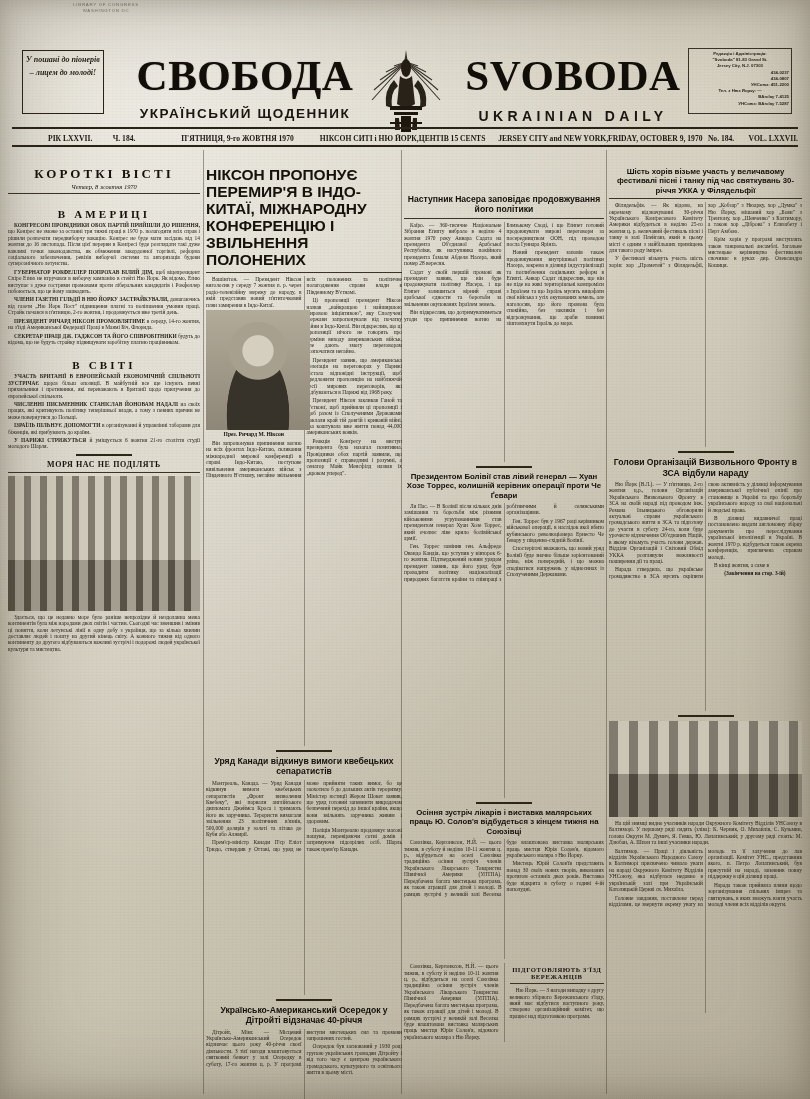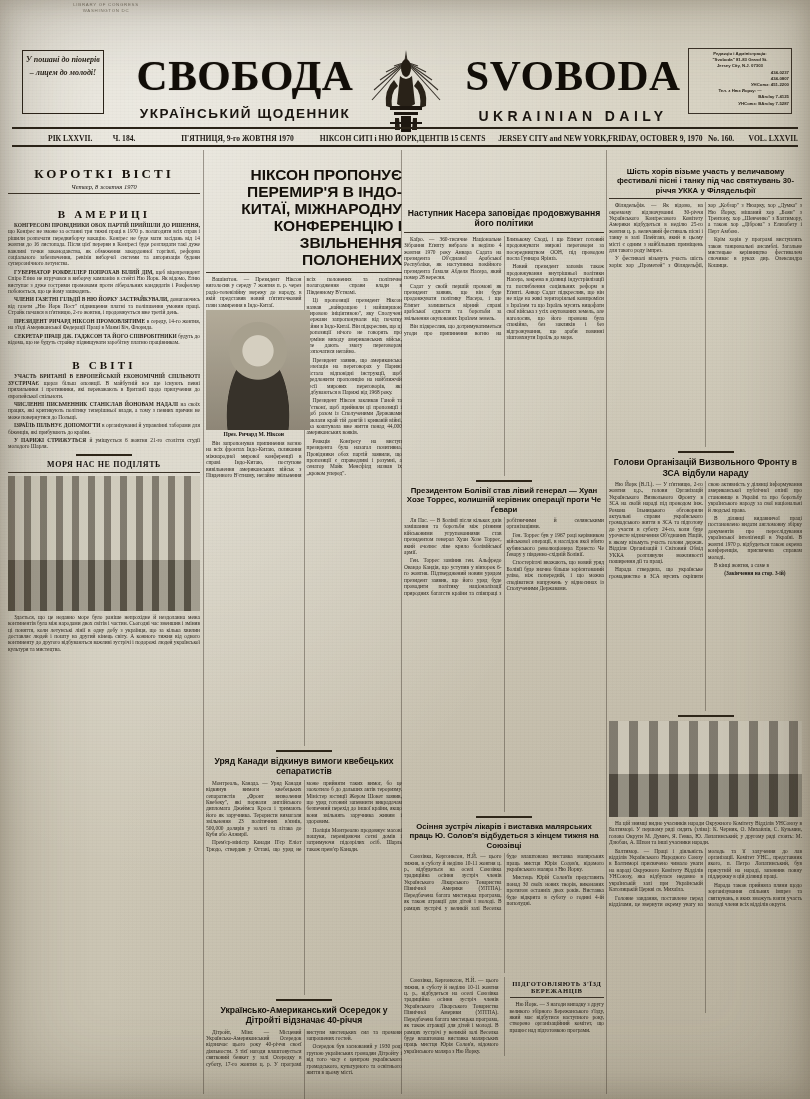--- a/index.html
+++ b/index.html
@@ -106,21 +106,21 @@
   }
   .kicker-date{ text-align:center; font-style:italic; font-size:6.4px; margin:1px 0 3px; }
   .secthead{
     text-align:center; font-family:"Liberation Serif", serif; font-weight:bold;
     font-size:11px; letter-spacing:3.2px; margin:14px 0 2px; color:#17120c;
   }
   .hr-thin{ height:1px; background:#3b3328; margin:3px 0; }
   .hr-short{ height:2px; width:56px; background:#2e2619; margin:4px auto; }
 
   .bighead{
-    text-align:right; font-family:"Liberation Sans", sans-serif; font-weight:bold;
+    text-align:left; font-family:"Liberation Sans", sans-serif; font-weight:bold;
     font-size:15.5px; line-height:17px; color:#15110b; letter-spacing:0px;
     margin:2px 0 4px;
   }
   .subhead{
     text-align:center; font-family:"Liberation Sans", sans-serif; font-weight:bold;
     font-size:8.6px; line-height:10.4px; color:#15110b; margin:3px 0 3px;
   }
   .subhead2{
     text-align:center; font-family:"Liberation Sans", sans-serif; font-weight:bold;
     font-size:7.8px; line-height:9.4px; color:#15110b; margin:3px 0 3px;
@@ -222,21 +222,21 @@
   <div class="rule" style="top:145px;height:2px;"></div>
 
   <div class="dateline">
     <span style="width:70px">РІК LXXVII.</span>
     <span style="width:74px">Ч. 184.</span>
     <span style="width:150px">П'ЯТНИЦЯ, 9-го ЖОВТНЯ 1970</span>
     <span style="width:100px">НІКСОН СИТІ і НЮ ЙОРК,</span>
     <span style="width:86px">ЦЕНТІВ 15 CENTS</span>
     <span style="width:110px">JERSEY CITY and NEW YORK,</span>
     <span style="width:108px">FRIDAY, OCTOBER 9, 1970</span>
-    <span style="width:44px">No. 160.</span>
+    <span style="width:44px">No. 184.</span>
     <span>VOL. LXXVII.</span>
   </div>
 
   <div class="cols">
     <div class="vsep" style="left:195px"></div>
     <div class="vsep" style="left:393px"></div>
     <div class="vsep" style="left:598px"></div>
 
     <div class="col c1">
       <div class="kicker">КОРОТКІ ВІСТІ</div>
@@ -289,21 +289,21 @@
 
       <div class="hr-short"></div>
       <div class="subhead">Українсько-Американський Осередок у Дітройті відзначає 40-річчя</div>
       <div class="twocol" style="height:170px">
         <p class="body lead">Дітройт, Мінг. — Місцевий Українсько-Американський Осередок відзначає цього року 40-річчя своєї діяльности. З тієї нагоди влаштовується святковий бенкет у залі Осередку в суботу, 17-го жовтня ц. р. У програмі виступи мистецьких сил та промови запрошених гостей.</p>
         <p class="body">Осередок був заснований у 1930 році групою українських громадян Дітройту і від того часу є центром українського громадського, культурного та освітнього життя в цьому місті.</p>
       </div>
     </div>
 
     <div class="col c3" style="width:200px">
-      <div class="subhead" style="margin-top:44px">Наступник Насера заповідає продовжування його політики</div>
+      <div class="subhead" style="margin-top:30px">Наступник Насера заповідає продовжування його політики</div>
       <div class="hr-thin"></div>
       <div class="twocol" style="height:240px">
         <p class="body lead">Каїро. — 360-тисячне Національне Зібрання Еґипту вибрало в неділю 4 жовтня 1970 року Анвара Садата на президента Об'єднаної Арабської Республіки, як наступника покійного президента Ґамаля Абделя Насера, який помер 28 вересня.</p>
         <p class="body">Садат у своїй першій промові як президент заявив, що він буде продовжувати політику Насера, і що Еґипет залишиться вірний справі арабської єдности та боротьби за звільнення окупованих Ізраїлем земель.</p>
         <p class="body">Він підкреслив, що дотримуватиметься угоди про припинення вогню на Близькому Сході, і що Еґипет готовий продовжувати мирові переговори за посередництвом ООН, під проводом посла Ґуннара Ярінґа.</p>
         <p class="body">Новий президент заповів також продовжування внутрішньої політики Насера, зокрема в ділянці індустріялізації та поглиблення соціяльних реформ в Еґипті. Анвар Садат підкреслив, що він не піде на жякі територіяльні компроміси з Ізраїлем та що Ізраїль мусить вицофати свої війська з усіх окупованих земель, але наголосив, що його промова була спокійна, без закликів і без відгрожування, що араби повинні зіштовхнути Ізраїль до моря.</p>
       </div>
 
       <div class="hr-short"></div>
       <div class="subhead2">Президентом Болівії став лівий генерал — Хуан Хозе Торрес, колишній керівник операції проти Че Ґевари</div>

